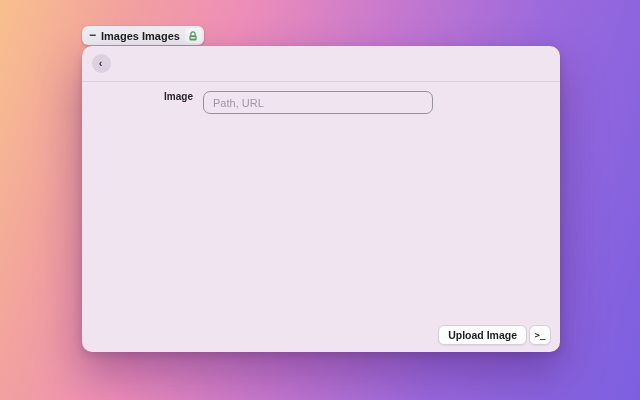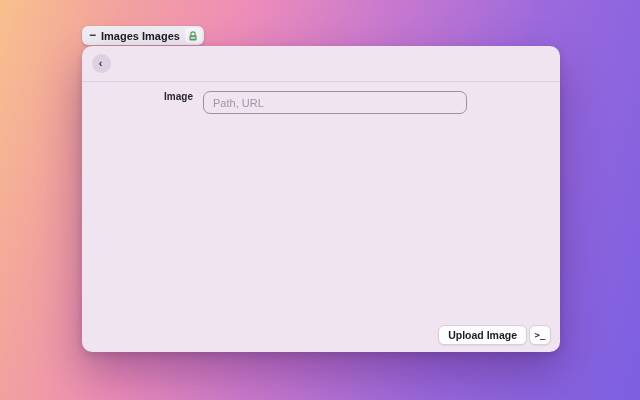--- a/index.html
+++ b/index.html
@@ -52,21 +52,21 @@
 
   .form-row {
     position:absolute; top:45px; left:0; right:0;
     display:flex; align-items:flex-start;
   }
   .form-label {
     width:111px; text-align:right; margin-right:10px;
     font-size:10px; font-weight:700; color:#29262c;
   }
   .path-input {
-    width:264px; height:23px;
+    width:230px; height:23px;
     background:transparent;
     border:1px solid #96929c; border-radius:7px;
     padding:0 9px; font-size:11px; color:#2a2a2c;
     font-family:"Liberation Sans", sans-serif;
     outline:none;
   }
   .path-input::placeholder { color:#9e97a6; }
 
   .panel-footer {
     position:absolute; right:9px; bottom:7px;

